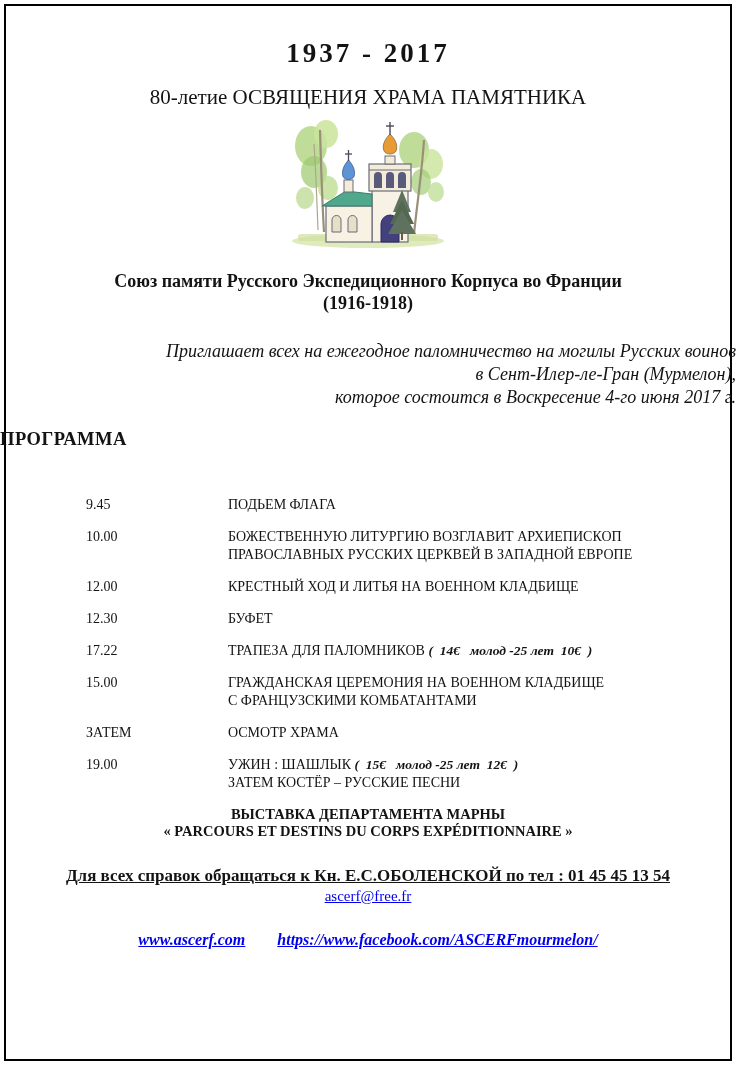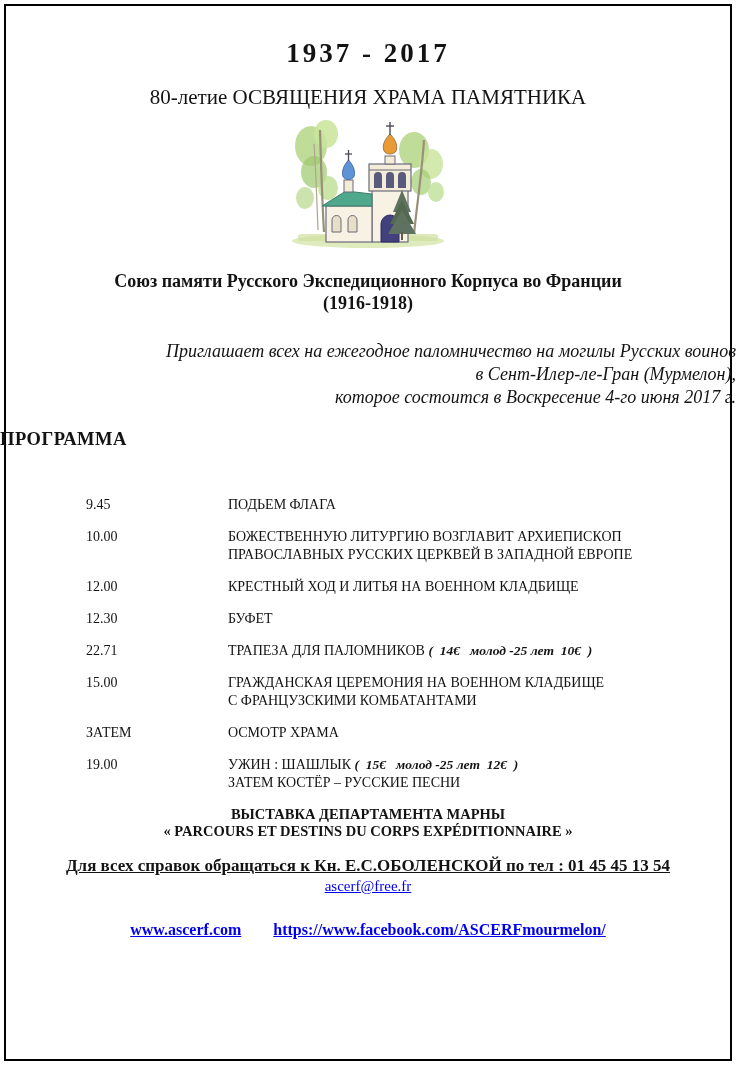--- a/index.html
+++ b/index.html
@@ -66,35 +66,36 @@
     font-size: 13.5px;
   }
 
   .exhibition {
     text-align: center;
     font-weight: bold;
     font-size: 14.5px;
     line-height: 17px;
   }
   .contact-line {
-    margin-top: 16px;
+    margin-top: 26px;
     text-align: center;
     font-weight: bold;
     font-size: 17px;
     text-decoration: underline;
   }
   .email-row { margin-top: 2px; text-align: center; font-size: 15px; }
   a.link { color: #0000EE; text-decoration: underline; cursor: pointer; }
   .links-row {
     margin-top: 26px;
     display: flex;
     justify-content: center;
     gap: 32px;
     font-size: 16px;
     font-weight: bold;
+    font-style: italic;
   }
 </style>
 </head>
 <body>
 
 <div class="page-border"></div>
 
 <div class="content">
 
   <div class="title-years">1937 - 2017</div>
@@ -190,21 +191,21 @@
     </div>
 
     <div class="prog-row">
       <span class="prog-time">12.30</span>
       <div class="prog-desc">
         <div>БУФЕТ</div>
       </div>
     </div>
 
     <div class="prog-row">
-      <span class="prog-time">22.71</span>
+      <span class="prog-time">17.22</span>
       <div class="prog-desc">
         <div>
           <span>ТРАПЕЗА ДЛЯ ПАЛОМНИКОВ</span>
           <span class="price">(  14€   молод -25 лет  10€  )</span>
         </div>
       </div>
     </div>
 
     <div class="prog-row">
       <span class="prog-time">15.00</span>

